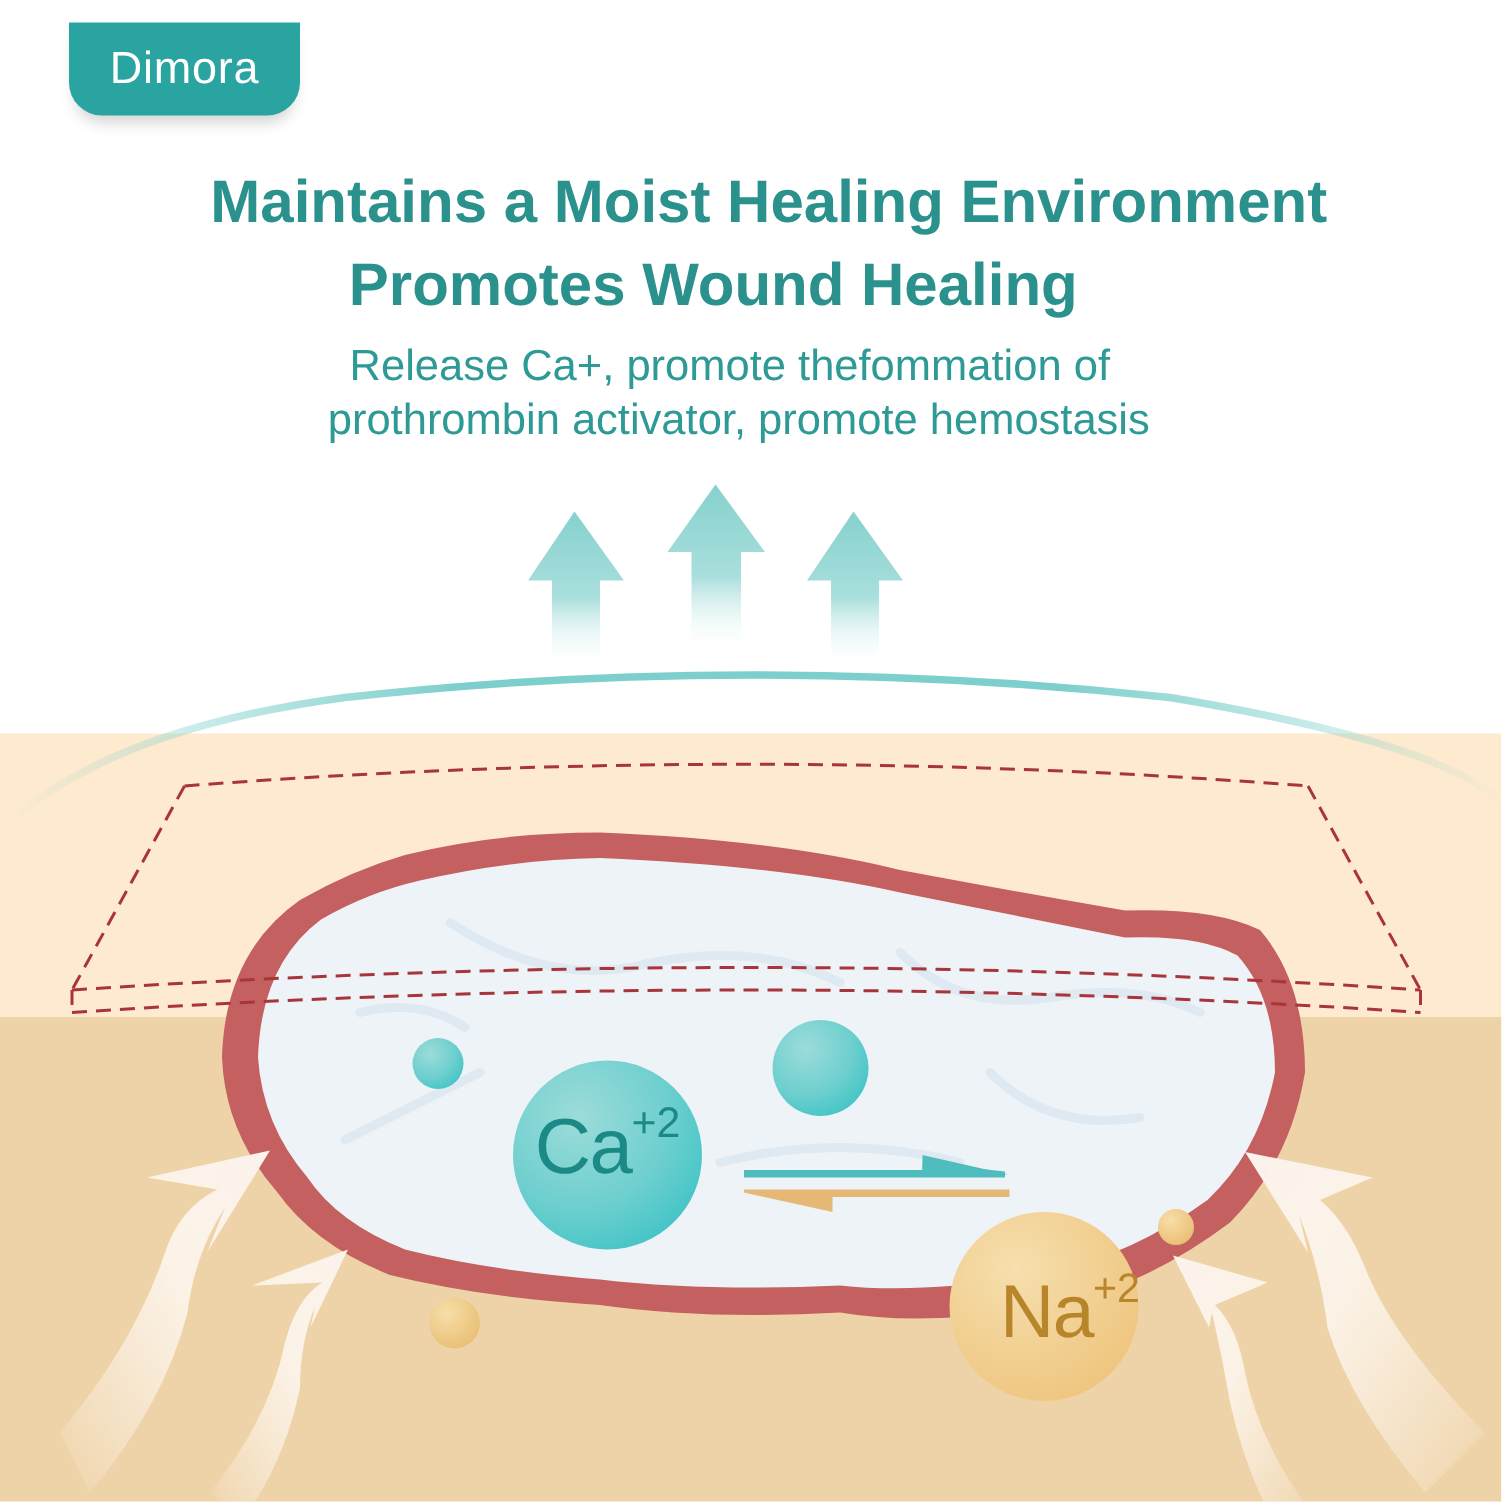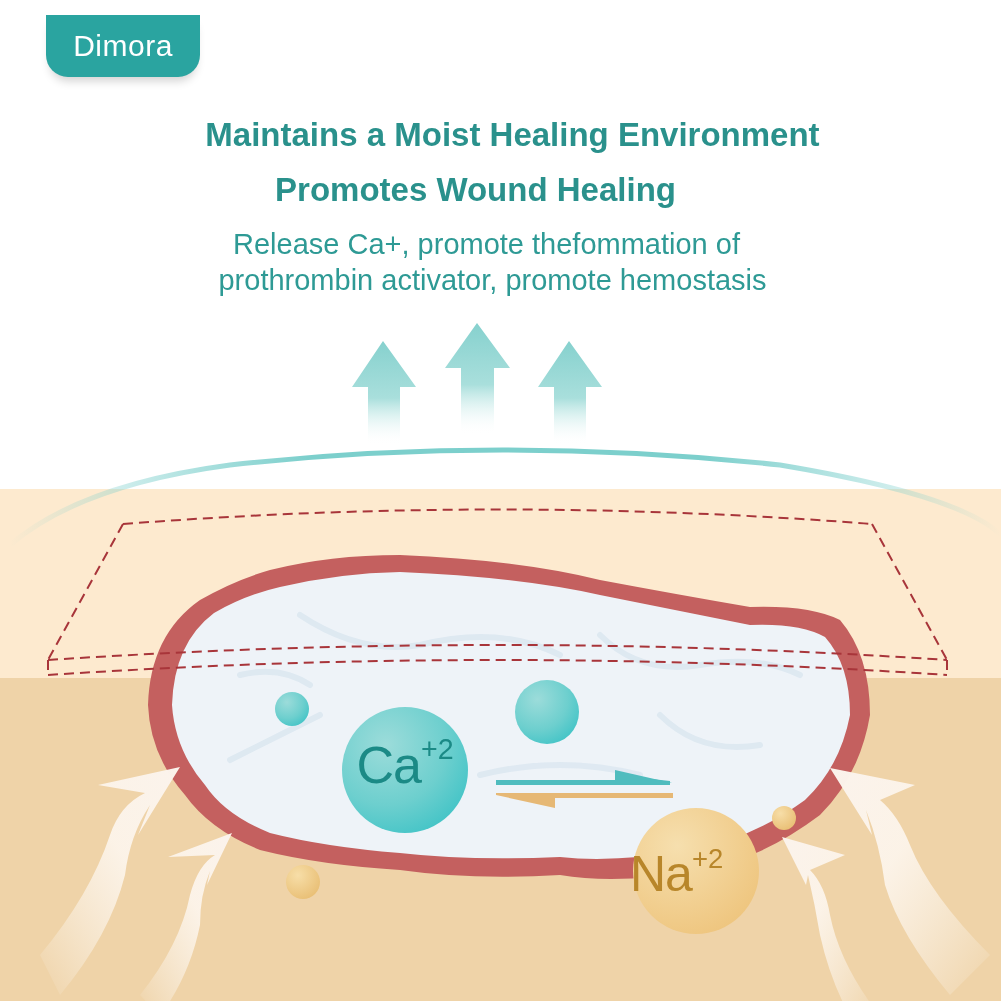--- a/index.html
+++ b/index.html
@@ -7,36 +7,36 @@
     .canvas { position: absolute; left: 0; top: 15px; width: 807px; height: 1001px; }
     .brand-tab {
       position: absolute; left: 46px; top: 0; width: 154px; height: 62px;
       background: #2aa4a0; border-radius: 0 0 22px 22px;
       box-shadow: 0 8px 10px -4px rgba(0,0,0,0.18);
       display: flex; align-items: center; justify-content: center;
       color: #ffffff; font-size: 30px; letter-spacing: 0.5px;
     }
     .headline {
       position: absolute; left: 0; width: 1001px; text-align: center;
-      color: #2a918c; font-weight: bold; font-size: 33px; line-height: 56px;
+      color: #2a918c; font-weight: bold; font-size: 40px; line-height: 56px;
     }
     .headline.l1 { top: 92px; padding-left: 24px; box-sizing: border-box; }
     .headline.l2 { top: 147px; left: -25px; }
     .sub {
       position: absolute; left: 0; width: 1001px; text-align: center;
       color: #2e9a95; font-size: 29px; line-height: 36px;
     }
     .sub.l1 { top: 211px; left: -14px; }
     .sub.l2 { top: 247px; left: -8px; }
     .ion-label {
       position: absolute; font-weight: normal; letter-spacing: -1px;
     }
     .ion-label sup { font-size: 0.55em; position: relative; top: -0.2em; letter-spacing: 0; }
     .ca-label { left: 340px; top: 720px; width: 130px; text-align: center; color: #1b8a86; font-size: 52px; }
-    .na-label { left: 630px; top: 830px; width: 130px; text-align: left; color: #b8862a; font-size: 50px; }
+    .na-label { left: 630px; top: 830px; width: 130px; text-align: right; color: #b8862a; font-size: 50px; }
   </style>
 </head>
 <body>
 
 <div class="canvas">
   <svg width="1001" height="1001" viewBox="0 0 1001 1001" style="position:absolute;left:0;top:0">
     <defs>
       <linearGradient id="arrowFade" x1="0" y1="0" x2="0" y2="1">
         <stop offset="0" stop-color="#86d1ce"></stop>
         <stop offset="0.55" stop-color="#a9dfdc"></stop>

